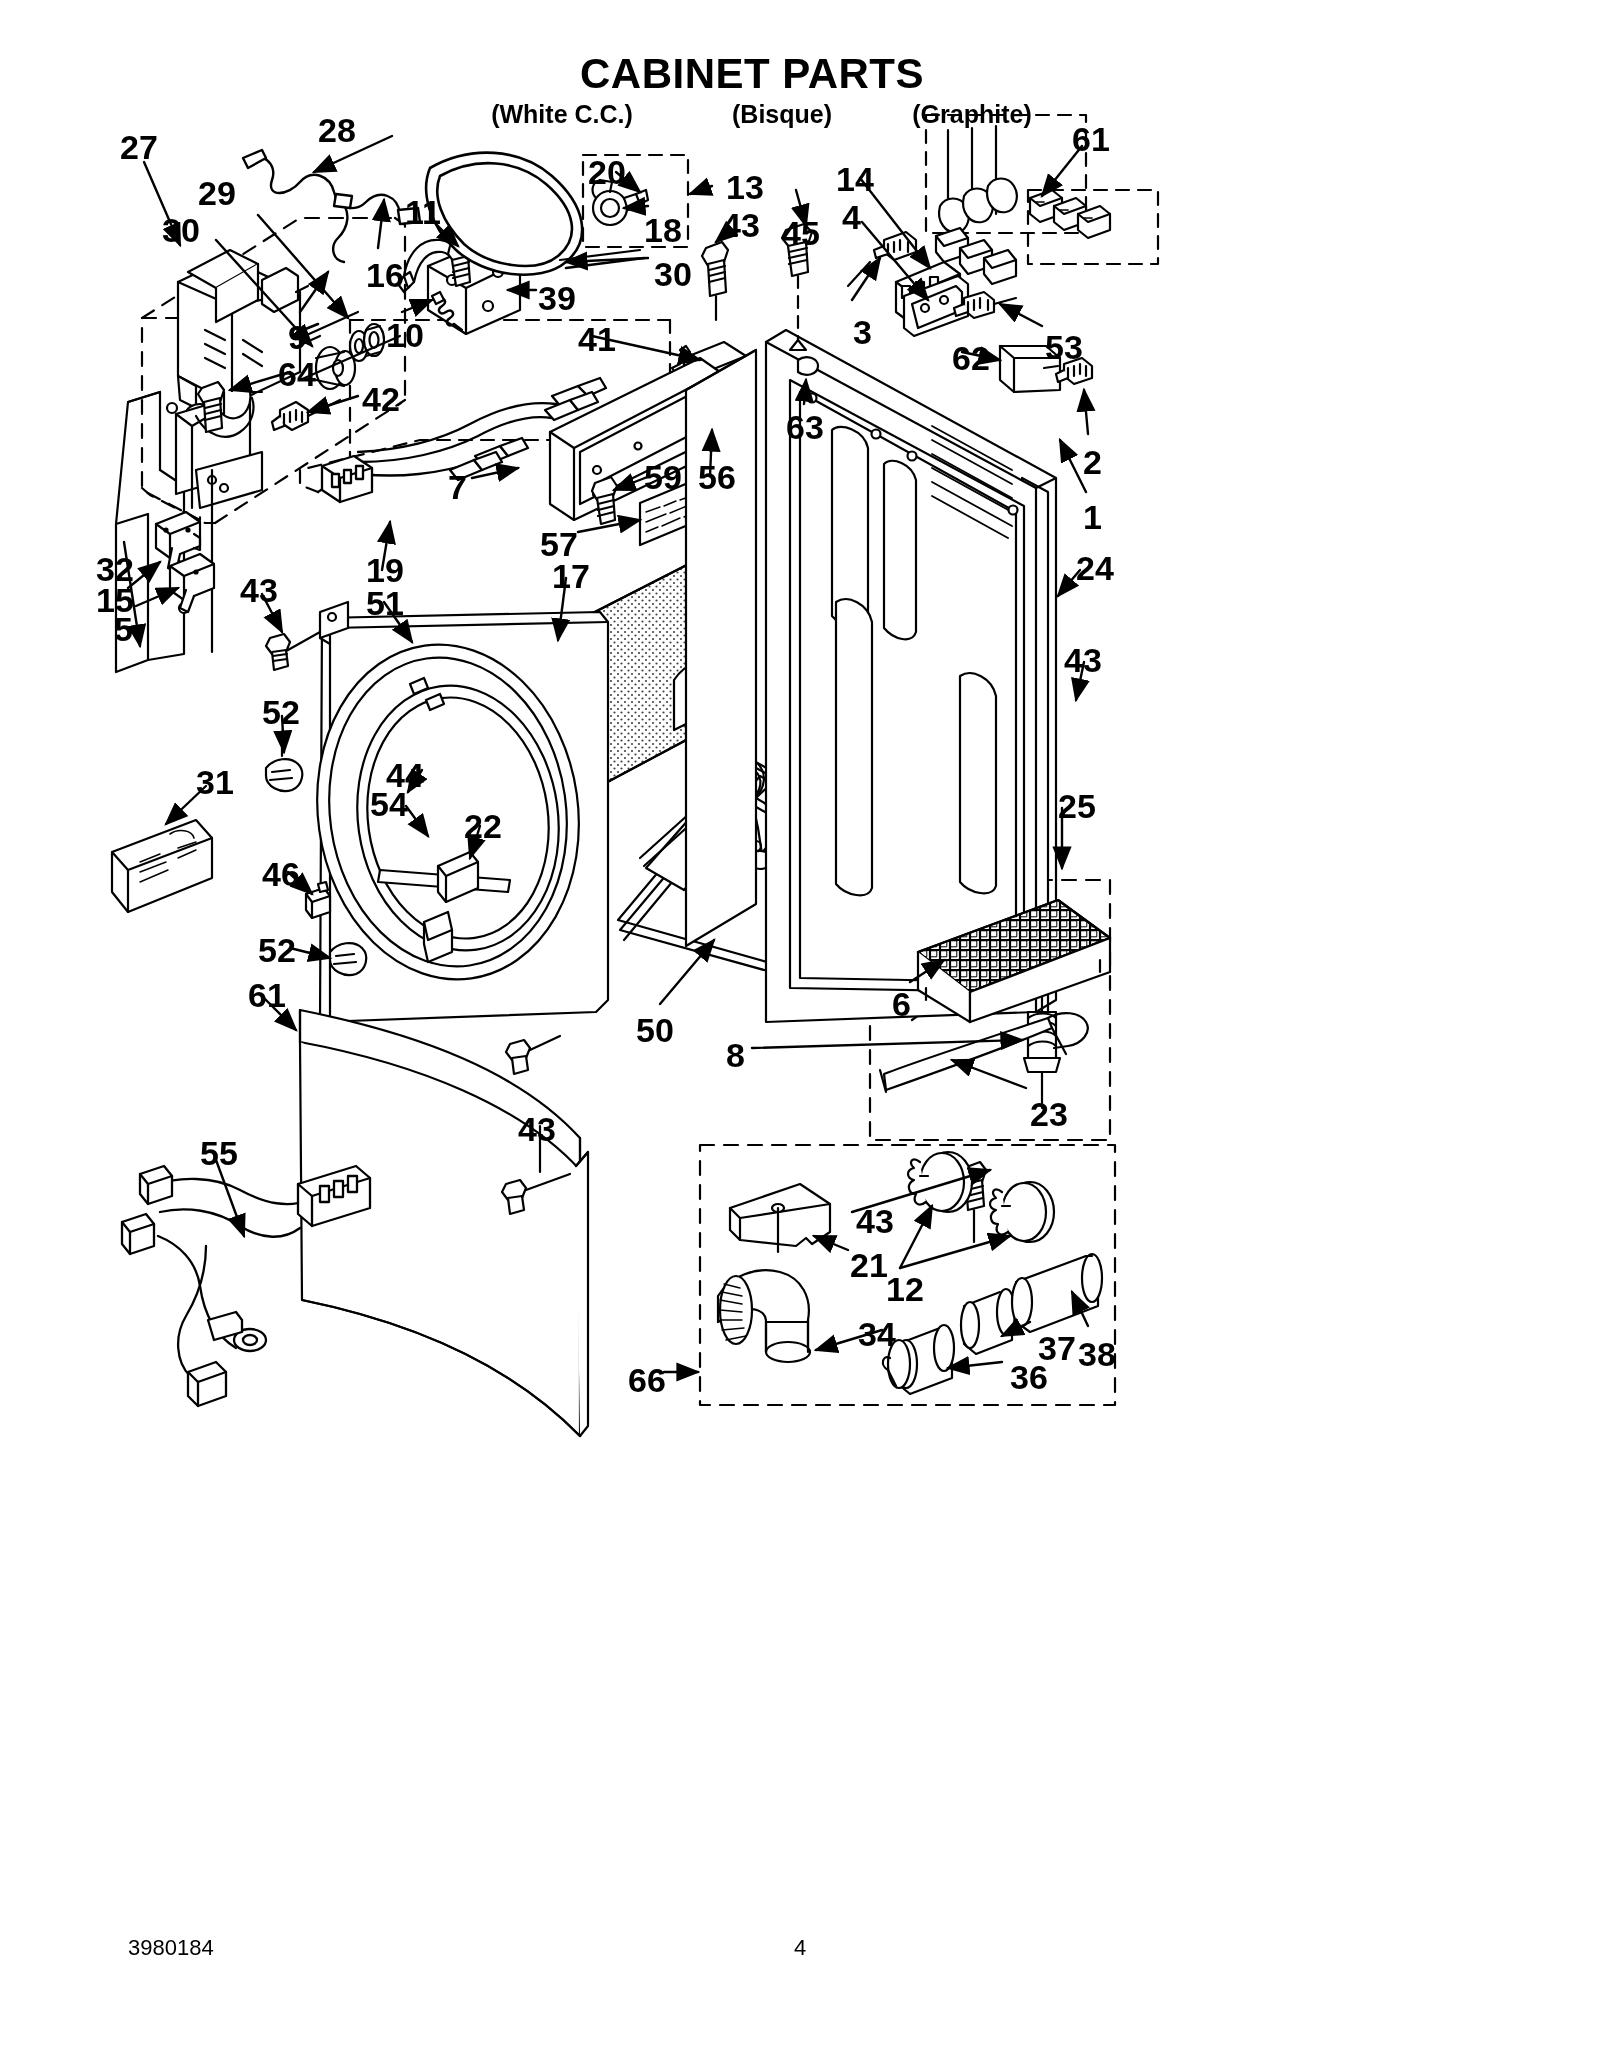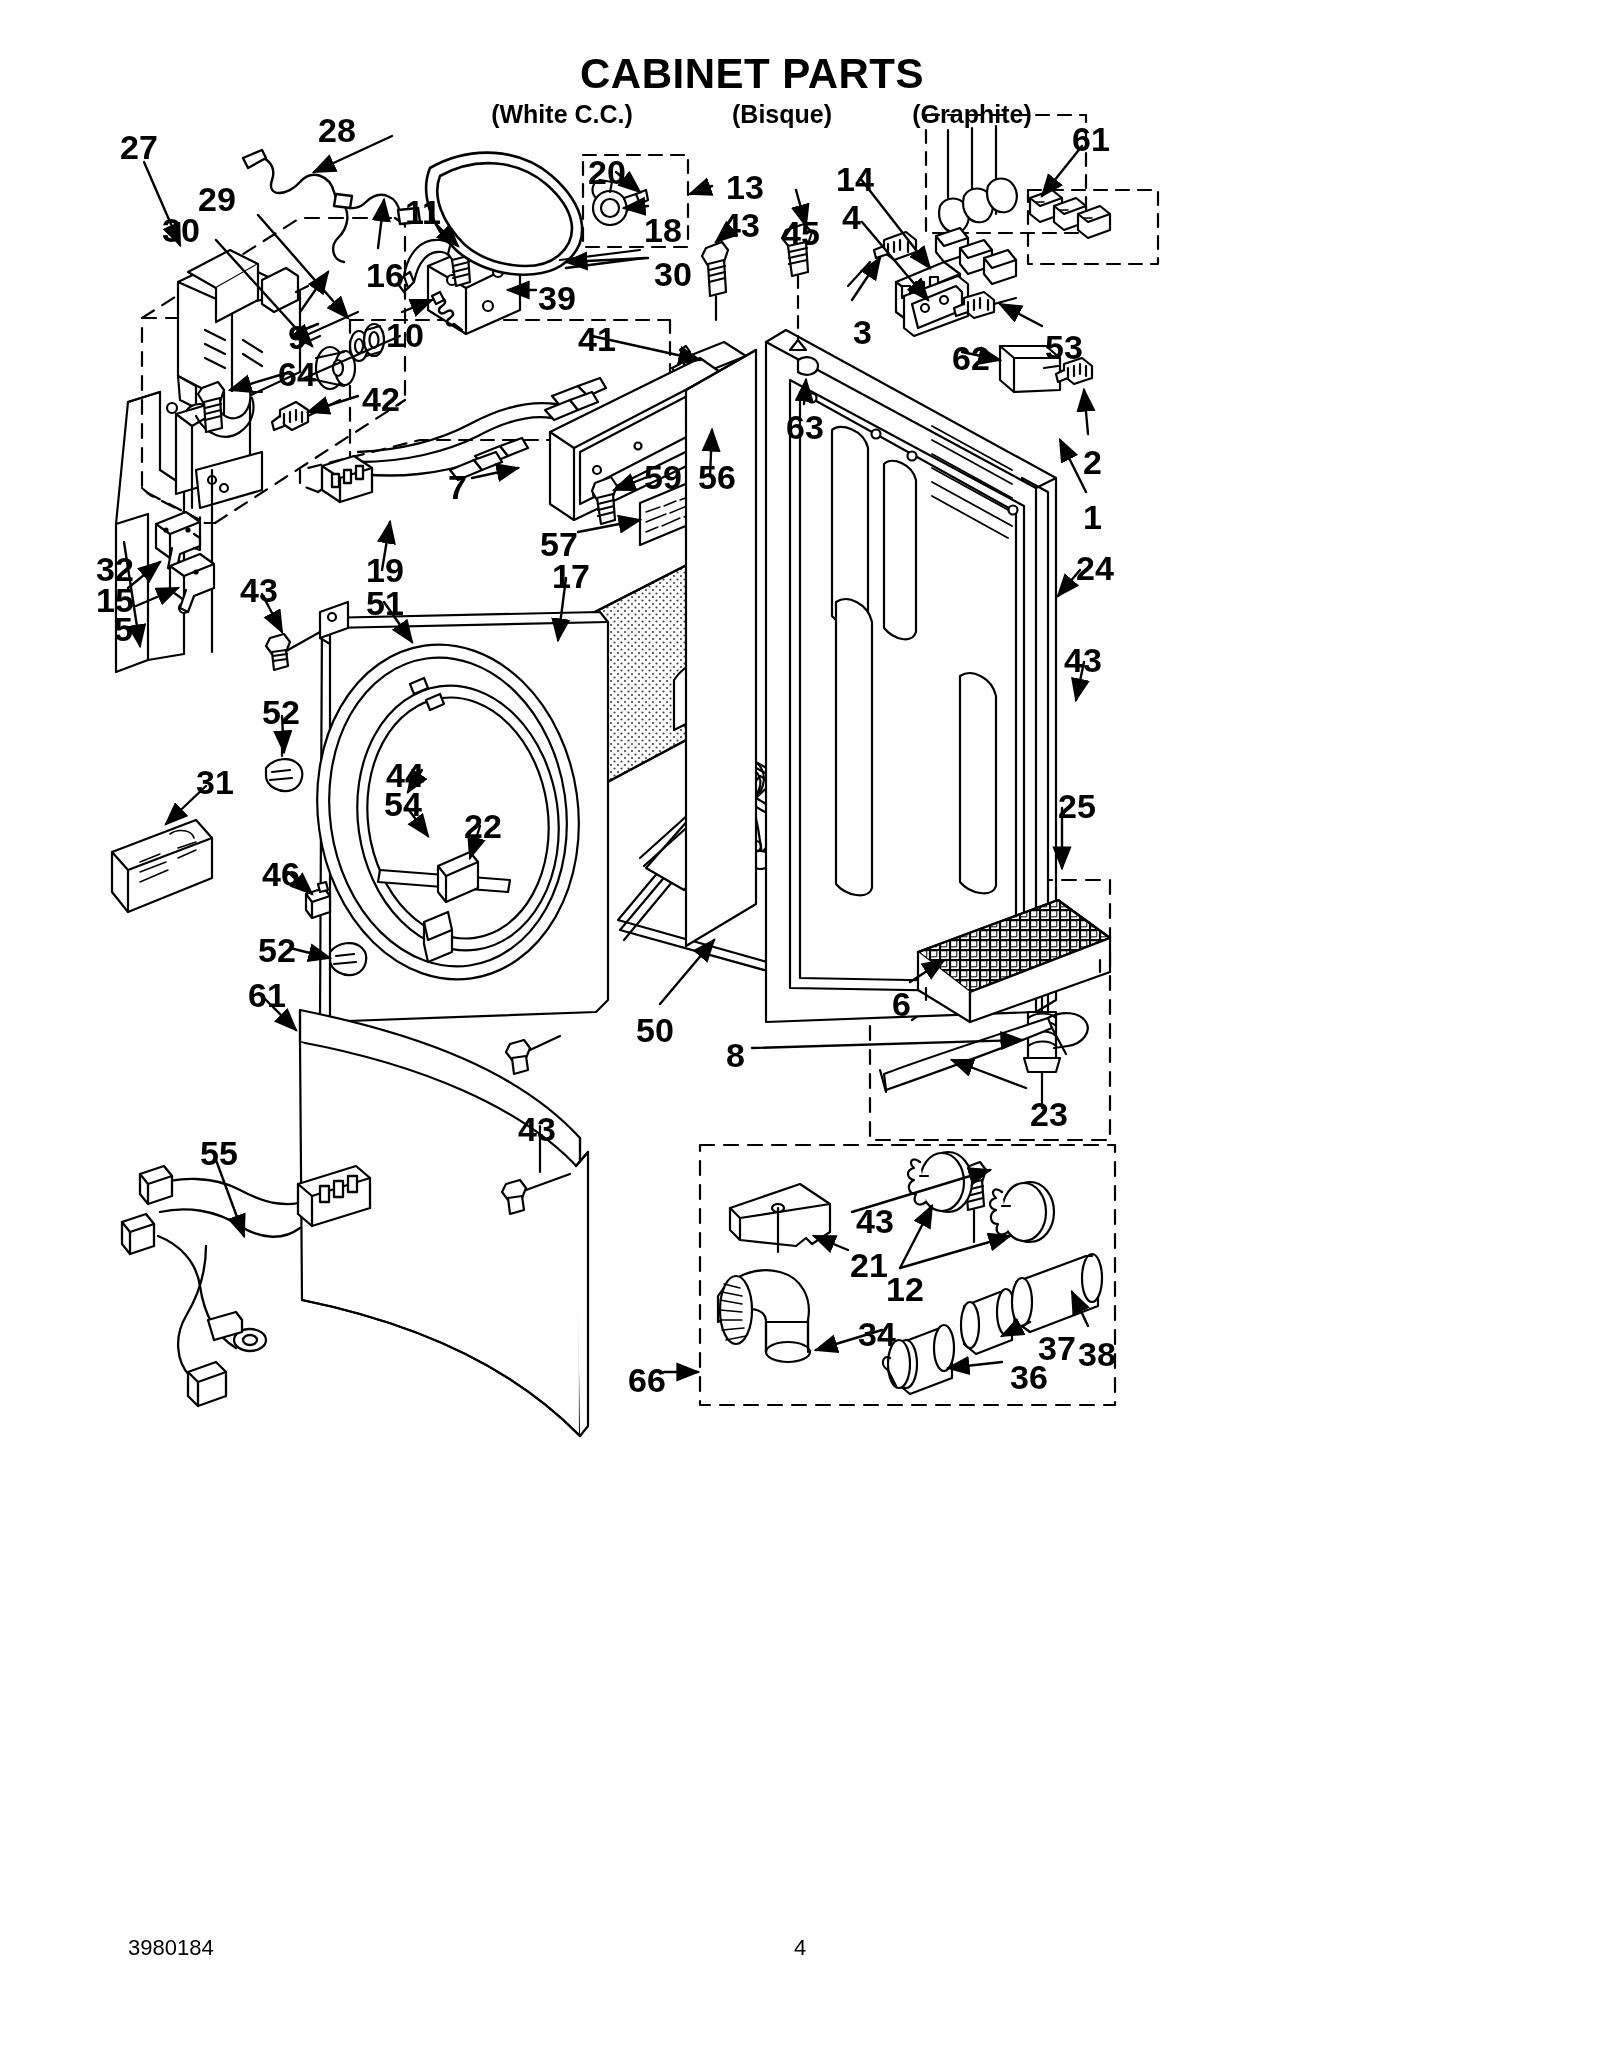--- a/index.html
+++ b/index.html
@@ -851,21 +851,21 @@
 
       <line x1="540" y1="1140" x2="540" y2="1172" stroke="none"></line>
     </g>
 
   </svg>
   </div>
 
   <div id="callouts">
     <span class="callout" style="left:120px;  top:130px;">27</span>
     <span class="callout" style="left:318px;  top:113px;">28</span>
-    <span class="callout" style="left:198px;  top:182px;">29</span>
+    <span class="callout" style="left:198px;  top:176px;">29</span>
     <span class="callout" style="left:162px;  top:213px;">30</span>
     <span class="callout" style="left:405px;  top:195px;">11</span>
     <span class="callout" style="left:588px;  top:155px;">20</span>
     <span class="callout" style="left:726px;  top:170px;">13</span>
     <span class="callout" style="left:644px;  top:213px;">18</span>
     <span class="callout" style="left:722px;  top:208px;">43</span>
     <span class="callout" style="left:782px;  top:168px;margin-top:48px;">45</span>
     <span class="callout" style="left:836px;  top:162px;">14</span>
     <span class="callout" style="left:842px;  top:200px;">4</span>
     <span class="callout" style="left:1072px; top:122px;">61</span>
@@ -892,21 +892,21 @@
     <span class="callout" style="left:366px;  top:553px;">19</span>
     <span class="callout" style="left:366px;  top:586px;">51</span>
     <span class="callout" style="left:240px;  top:573px;">43</span>
     <span class="callout" style="left:1064px; top:643px;">43</span>
     <span class="callout" style="left:96px;   top:552px;">32</span>
     <span class="callout" style="left:96px;   top:583px;">15</span>
     <span class="callout" style="left:114px;  top:612px;">5</span>
     <span class="callout" style="left:262px;  top:695px;">52</span>
     <span class="callout" style="left:196px;  top:765px;">31</span>
     <span class="callout" style="left:386px;  top:758px;">44</span>
-    <span class="callout" style="left:384px;  top:787px;">54</span>
+    <span class="callout" style="left:370px;  top:787px;">54</span>
     <span class="callout" style="left:464px;  top:809px;">22</span>
     <span class="callout" style="left:262px;  top:857px;text-align:center;">46</span>
     <span class="callout" style="left:1058px; top:789px;">25</span>
     <span class="callout" style="left:258px;  top:933px;">52</span>
     <span class="callout" style="left:892px;  top:987px;">6</span>
     <span class="callout" style="left:248px;  top:978px;">61</span>
     <span class="callout" style="left:636px;  top:1013px;">50</span>
     <span class="callout" style="left:726px;  top:1038px;">8</span>
     <span class="callout" style="left:1030px; top:1097px;">23</span>
     <span class="callout" style="left:518px;  top:1112px;">43</span>

